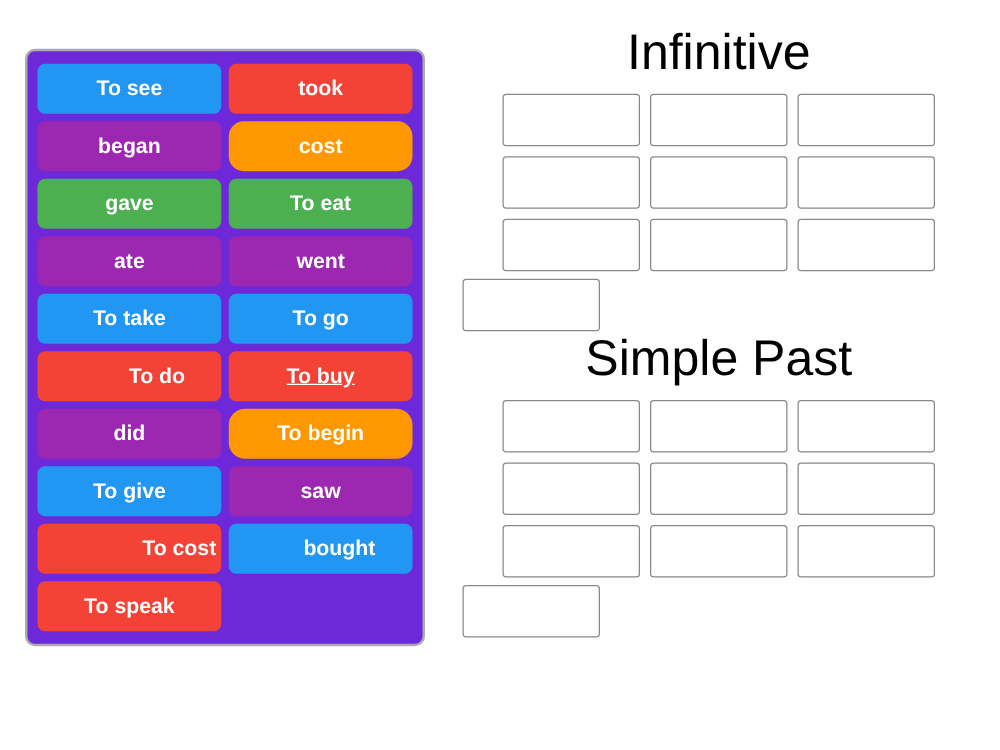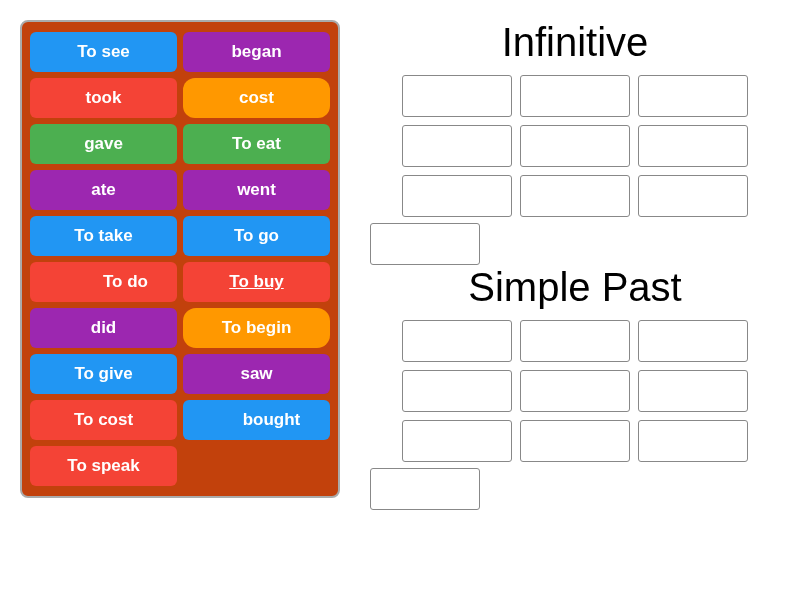--- a/index.html
+++ b/index.html
@@ -18,21 +18,22 @@
     
     #left-panel {
       width: 320px;
       min-width: 320px;
       border: 2px solid #aaa;
       border-radius: 8px;
       padding: 10px 8px;
       display: grid;
       grid-template-columns: 1fr 1fr;
       gap: 6px;
-      background: #c2410c;
+      background: #6d28d9;
+      margin-top: 19px;
     }
 
     .word-tile {
       border-radius: 6px;
       color: #fff;
       font-size: 17px;
       font-weight: bold;
       text-align: center;
       padding: 10px 4px;
       cursor: grab;
@@ -91,36 +92,36 @@
     }
     .simplepast-extra {
       margin-left: 0;
     }
   </style>
 </head>
 <body>
 
 <div id="left-panel">
     <div class="word-tile" style="background-color: rgb(33, 150, 243);">To see</div>
+    <div class="word-tile" style="background-color: rgb(244, 67, 54);">took</div>
     <div class="word-tile" style="background-color: rgb(156, 39, 176);">began</div>
-    <div class="word-tile" style="background-color: rgb(244, 67, 54);">took</div>
     <div class="word-tile" style="background-color: rgb(255, 152, 0); border-radius: 12px;">cost</div>
     <div class="word-tile" style="background-color: rgb(76, 175, 80);">gave</div>
     <div class="word-tile" style="background-color: rgb(76, 175, 80);">To eat</div>
     <div class="word-tile" style="background-color: rgb(156, 39, 176);">ate</div>
     <div class="word-tile" style="background-color: rgb(156, 39, 176);">went</div>
     <div class="word-tile" style="background-color: rgb(33, 150, 243);">To take</div>
     <div class="word-tile" style="background-color: rgb(33, 150, 243);">To go</div>
     <div class="word-tile" style="background-color: rgb(244, 67, 54); padding-left: 48px;">To do</div>
     <div class="word-tile" style="background-color: rgb(244, 67, 54); text-decoration: underline;">To buy</div>
     <div class="word-tile" style="background-color: rgb(156, 39, 176);">did</div>
     <div class="word-tile" style="background-color: rgb(255, 152, 0); border-radius: 13px;">To begin</div>
     <div class="word-tile" style="background-color: rgb(33, 150, 243);">To give</div>
     <div class="word-tile" style="background-color: rgb(156, 39, 176);">saw</div>
-    <div class="word-tile" style="background-color: rgb(244, 67, 54);">To cost</div>
+    <div class="word-tile" style="background-color: rgb(244, 67, 54); text-align: right;">To cost</div>
     <div class="word-tile" style="background-color: rgb(33, 150, 243); padding-left: 34px;">bought</div>
     <div class="word-tile" style="background-color: rgb(244, 67, 54);">To speak</div>
   </div>
 
 <div id="right-panel">
 
   <div class="section-block">
     <div class="section-title">Infinitive</div>
     <div class="drop-grid">
 

